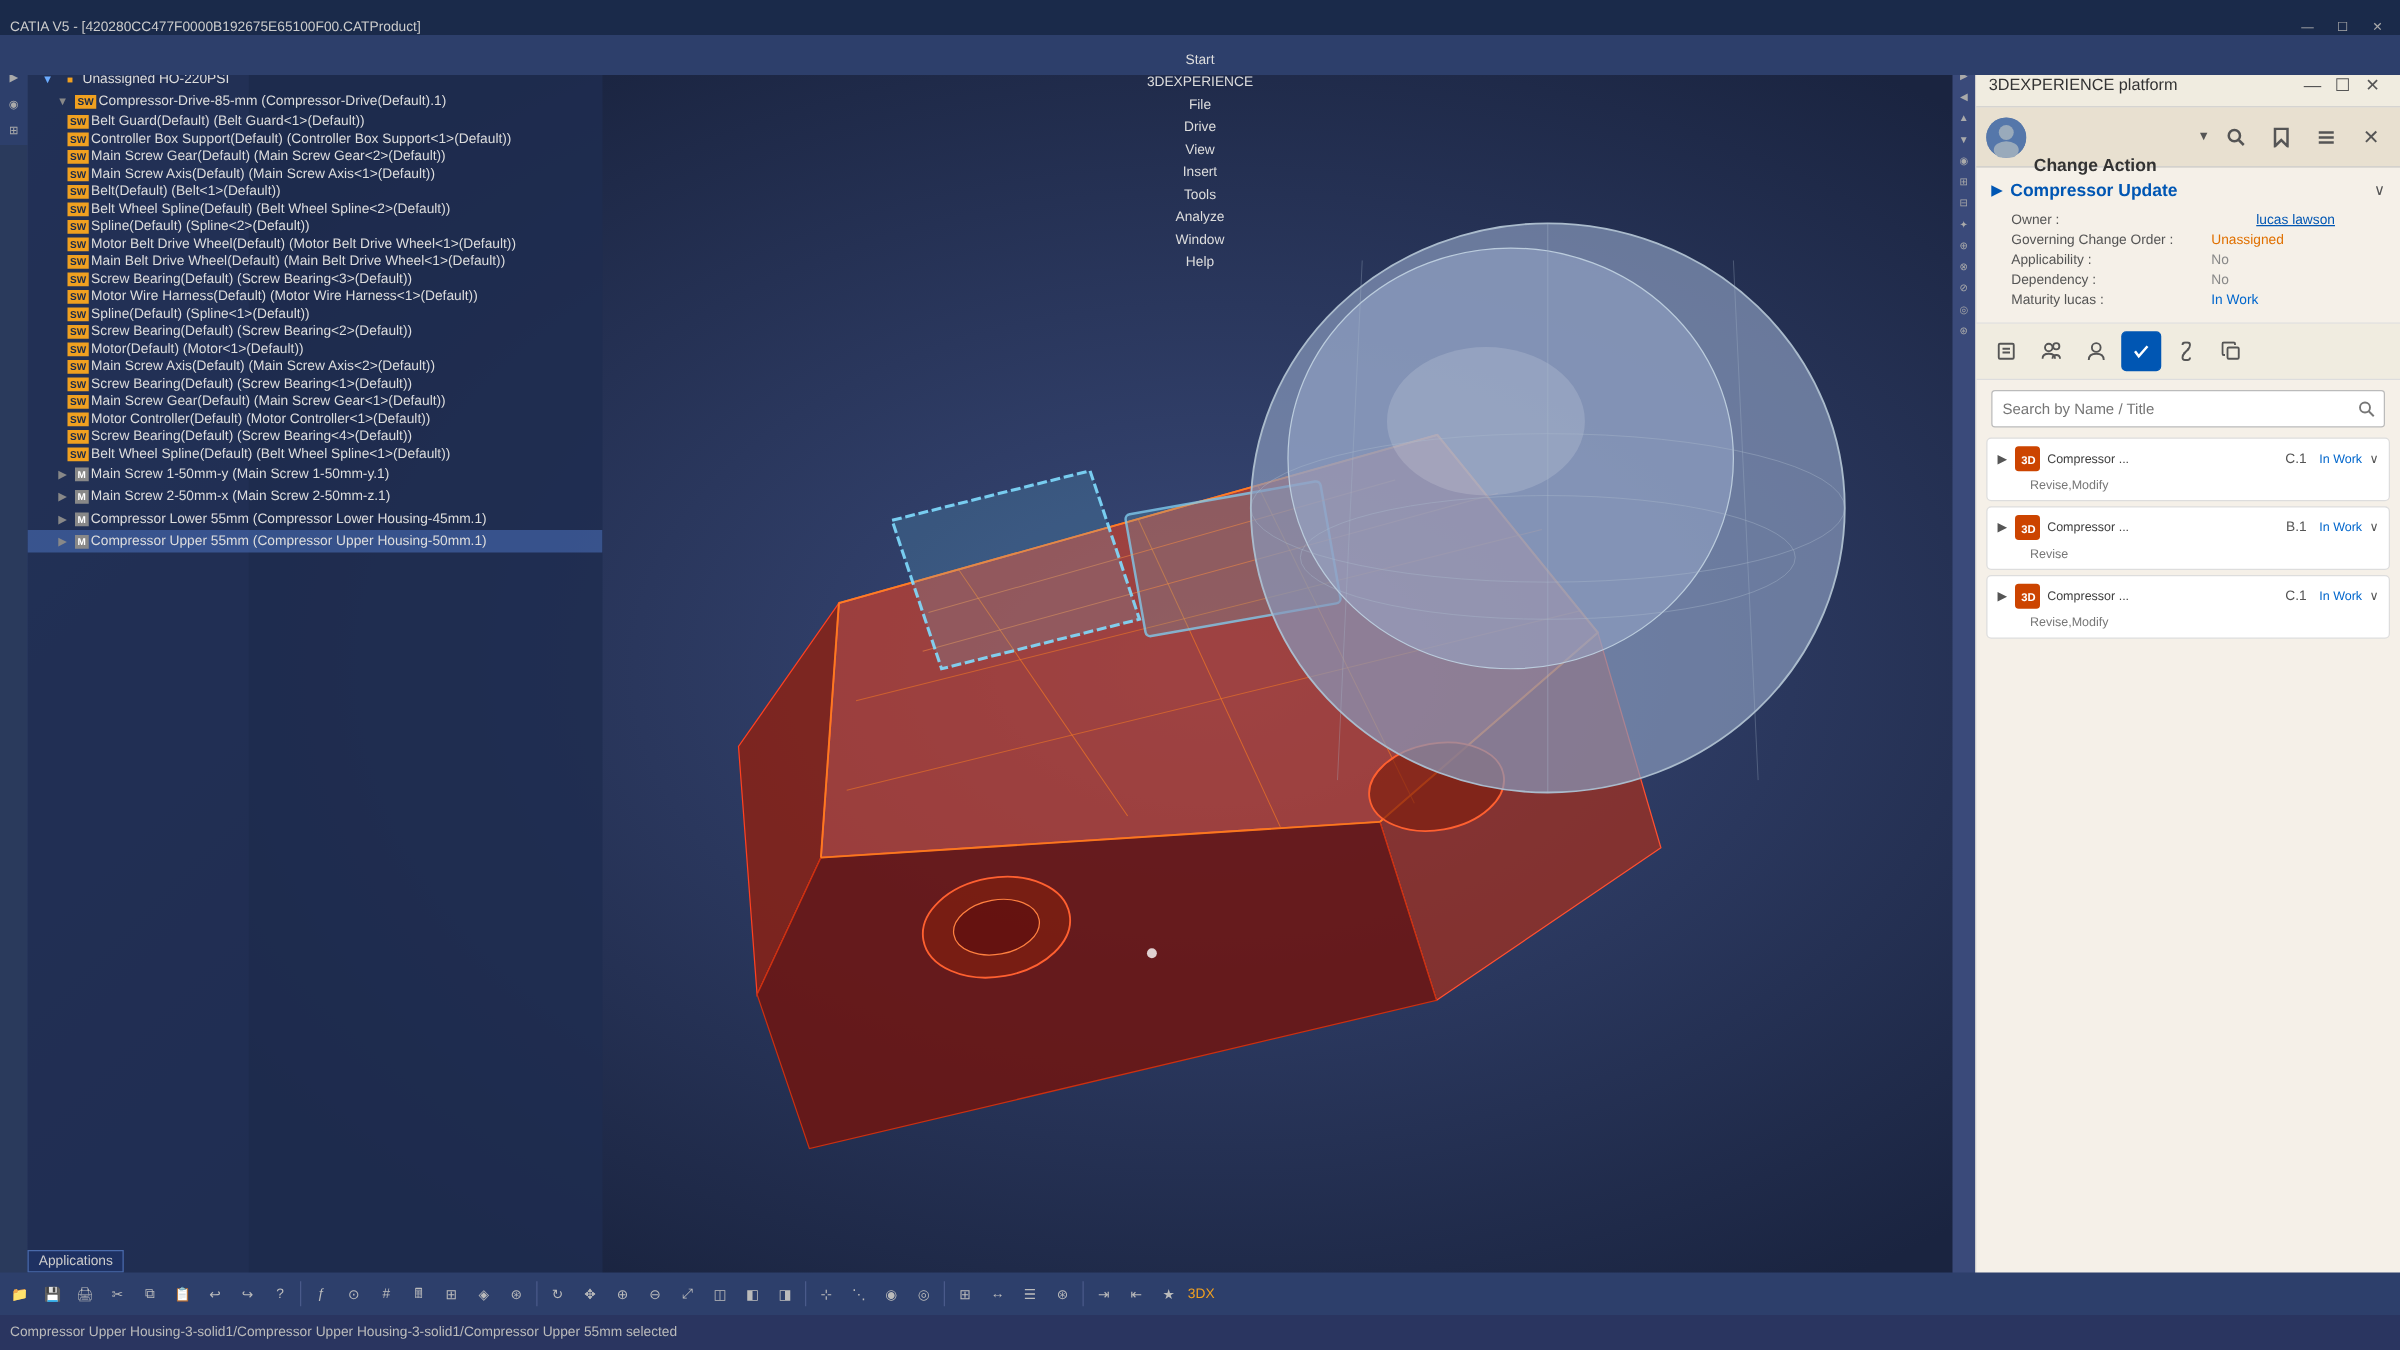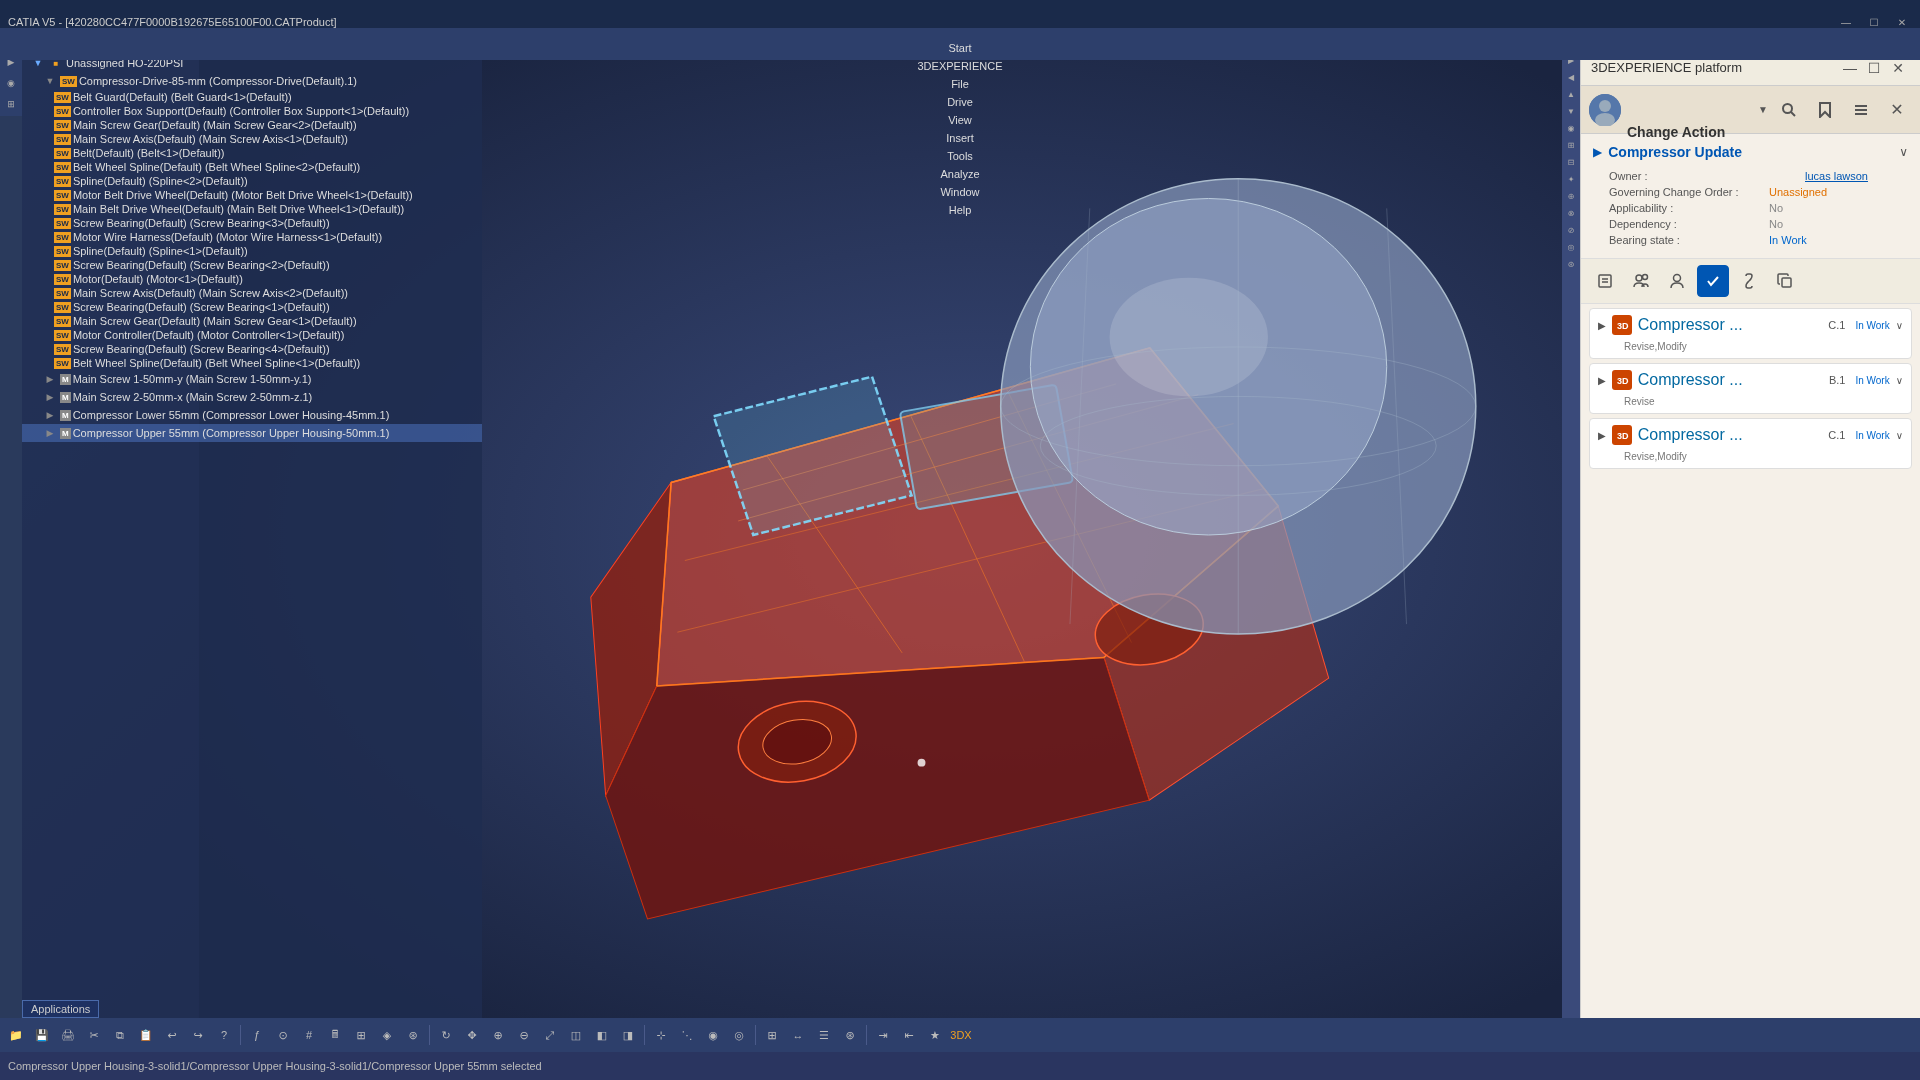--- a/index.html
+++ b/index.html
@@ -138,21 +138,21 @@
     
     .change-item {
       margin: 4px 8px; border: 1px solid #ddd; border-radius: 4px; background: white;
       overflow: hidden;
     }
     .change-item-header {
       display: flex; align-items: center; padding: 6px 8px; gap: 6px; cursor: pointer;
     }
     .ci-expand { color: #555; font-size: 10px; cursor: pointer; }
     .ci-icon { width: 20px; height: 20px; background: #cc4400; border-radius: 3px; display: flex; align-items: center; justify-content: center; color: white; font-size: 9px; font-weight: bold; }
-    .ci-name { flex: 1; font-size: 16px; color: #0369a1; font-weight: 500; }
+    .ci-name { flex: 1; font-size: 10px; color: #404040; font-weight: 500; }
     .ci-version { font-size: 11px; color: #555; }
     .ci-status { font-size: 10px; color: #0066cc; font-weight: 500; margin-left: 4px; }
     .ci-chevron { color: #555; font-size: 10px; cursor: pointer; }
     .ci-sub { font-size: 10px; color: #777; padding: 0 8px 6px 34px; }
 
     
     #statusbar {
       position: absolute; bottom: 0; left: 0; right: 0; height: 28px;
       background: #2a3560; color: #bbb; display: flex; align-items: center;
       padding: 0 8px; font-size: 11px; z-index: 100;
@@ -494,21 +494,21 @@
         </div>
         <div class="info-row">
           <span class="info-label">Applicability :</span>
           <span class="info-value no-val">No</span>
         </div>
         <div class="info-row">
           <span class="info-label">Dependency :</span>
           <span class="info-value no-val">No</span>
         </div>
         <div class="info-row">
-          <span class="info-label">Bearing state :</span>
+          <span class="info-label">Maturity lucas :</span>
           <span class="info-value in-work">In Work</span>
         </div>
       </div>
     </div>
 
     <div id="icon-tabs">
       <div class="itab">
         <svg width="16" height="16" viewBox="0 0 16 16" fill="none" stroke="#555" stroke-width="1.5">
           <rect x="2" y="2" width="12" height="12" rx="1"></rect>
           <line x1="5" y1="6" x2="11" y2="6"></line>
@@ -543,20 +543,29 @@
       </div>
       <div class="itab">
         <svg width="16" height="16" viewBox="0 0 16 16" fill="none" stroke="#555" stroke-width="1.5">
           <rect x="5" y="5" width="9" height="9" rx="1"></rect>
           <path d="M3 11 L2 11 Q1 11 1 10 L1 2 Q1 1 2 1 L10 1 Q11 1 11 2 L11 3"></path>
         </svg>
       </div>
     </div>
 
 
+    <div id="search-box">
+      <input type="text" placeholder="Search by Name / Title" style="">
+      <div class="search-icon-btn">
+        <svg width="14" height="14" viewBox="0 0 14 14" fill="none" stroke="#777" stroke-width="1.5">
+          <circle cx="6" cy="6" r="4"></circle>
+          <line x1="9" y1="9" x2="13" y2="13"></line>
+        </svg>
+      </div>
+    </div>
 
     <div class="change-item">
       <div class="change-item-header">
         <span class="ci-expand">▶</span>
         <div class="ci-icon">
           <svg width="16" height="16" viewBox="0 0 16 16">
             <rect width="16" height="16" rx="2" fill="#cc4400"></rect>
             <text x="3" y="12" fill="white" font-size="9" font-weight="bold">3D</text>
           </svg>
         </div>

